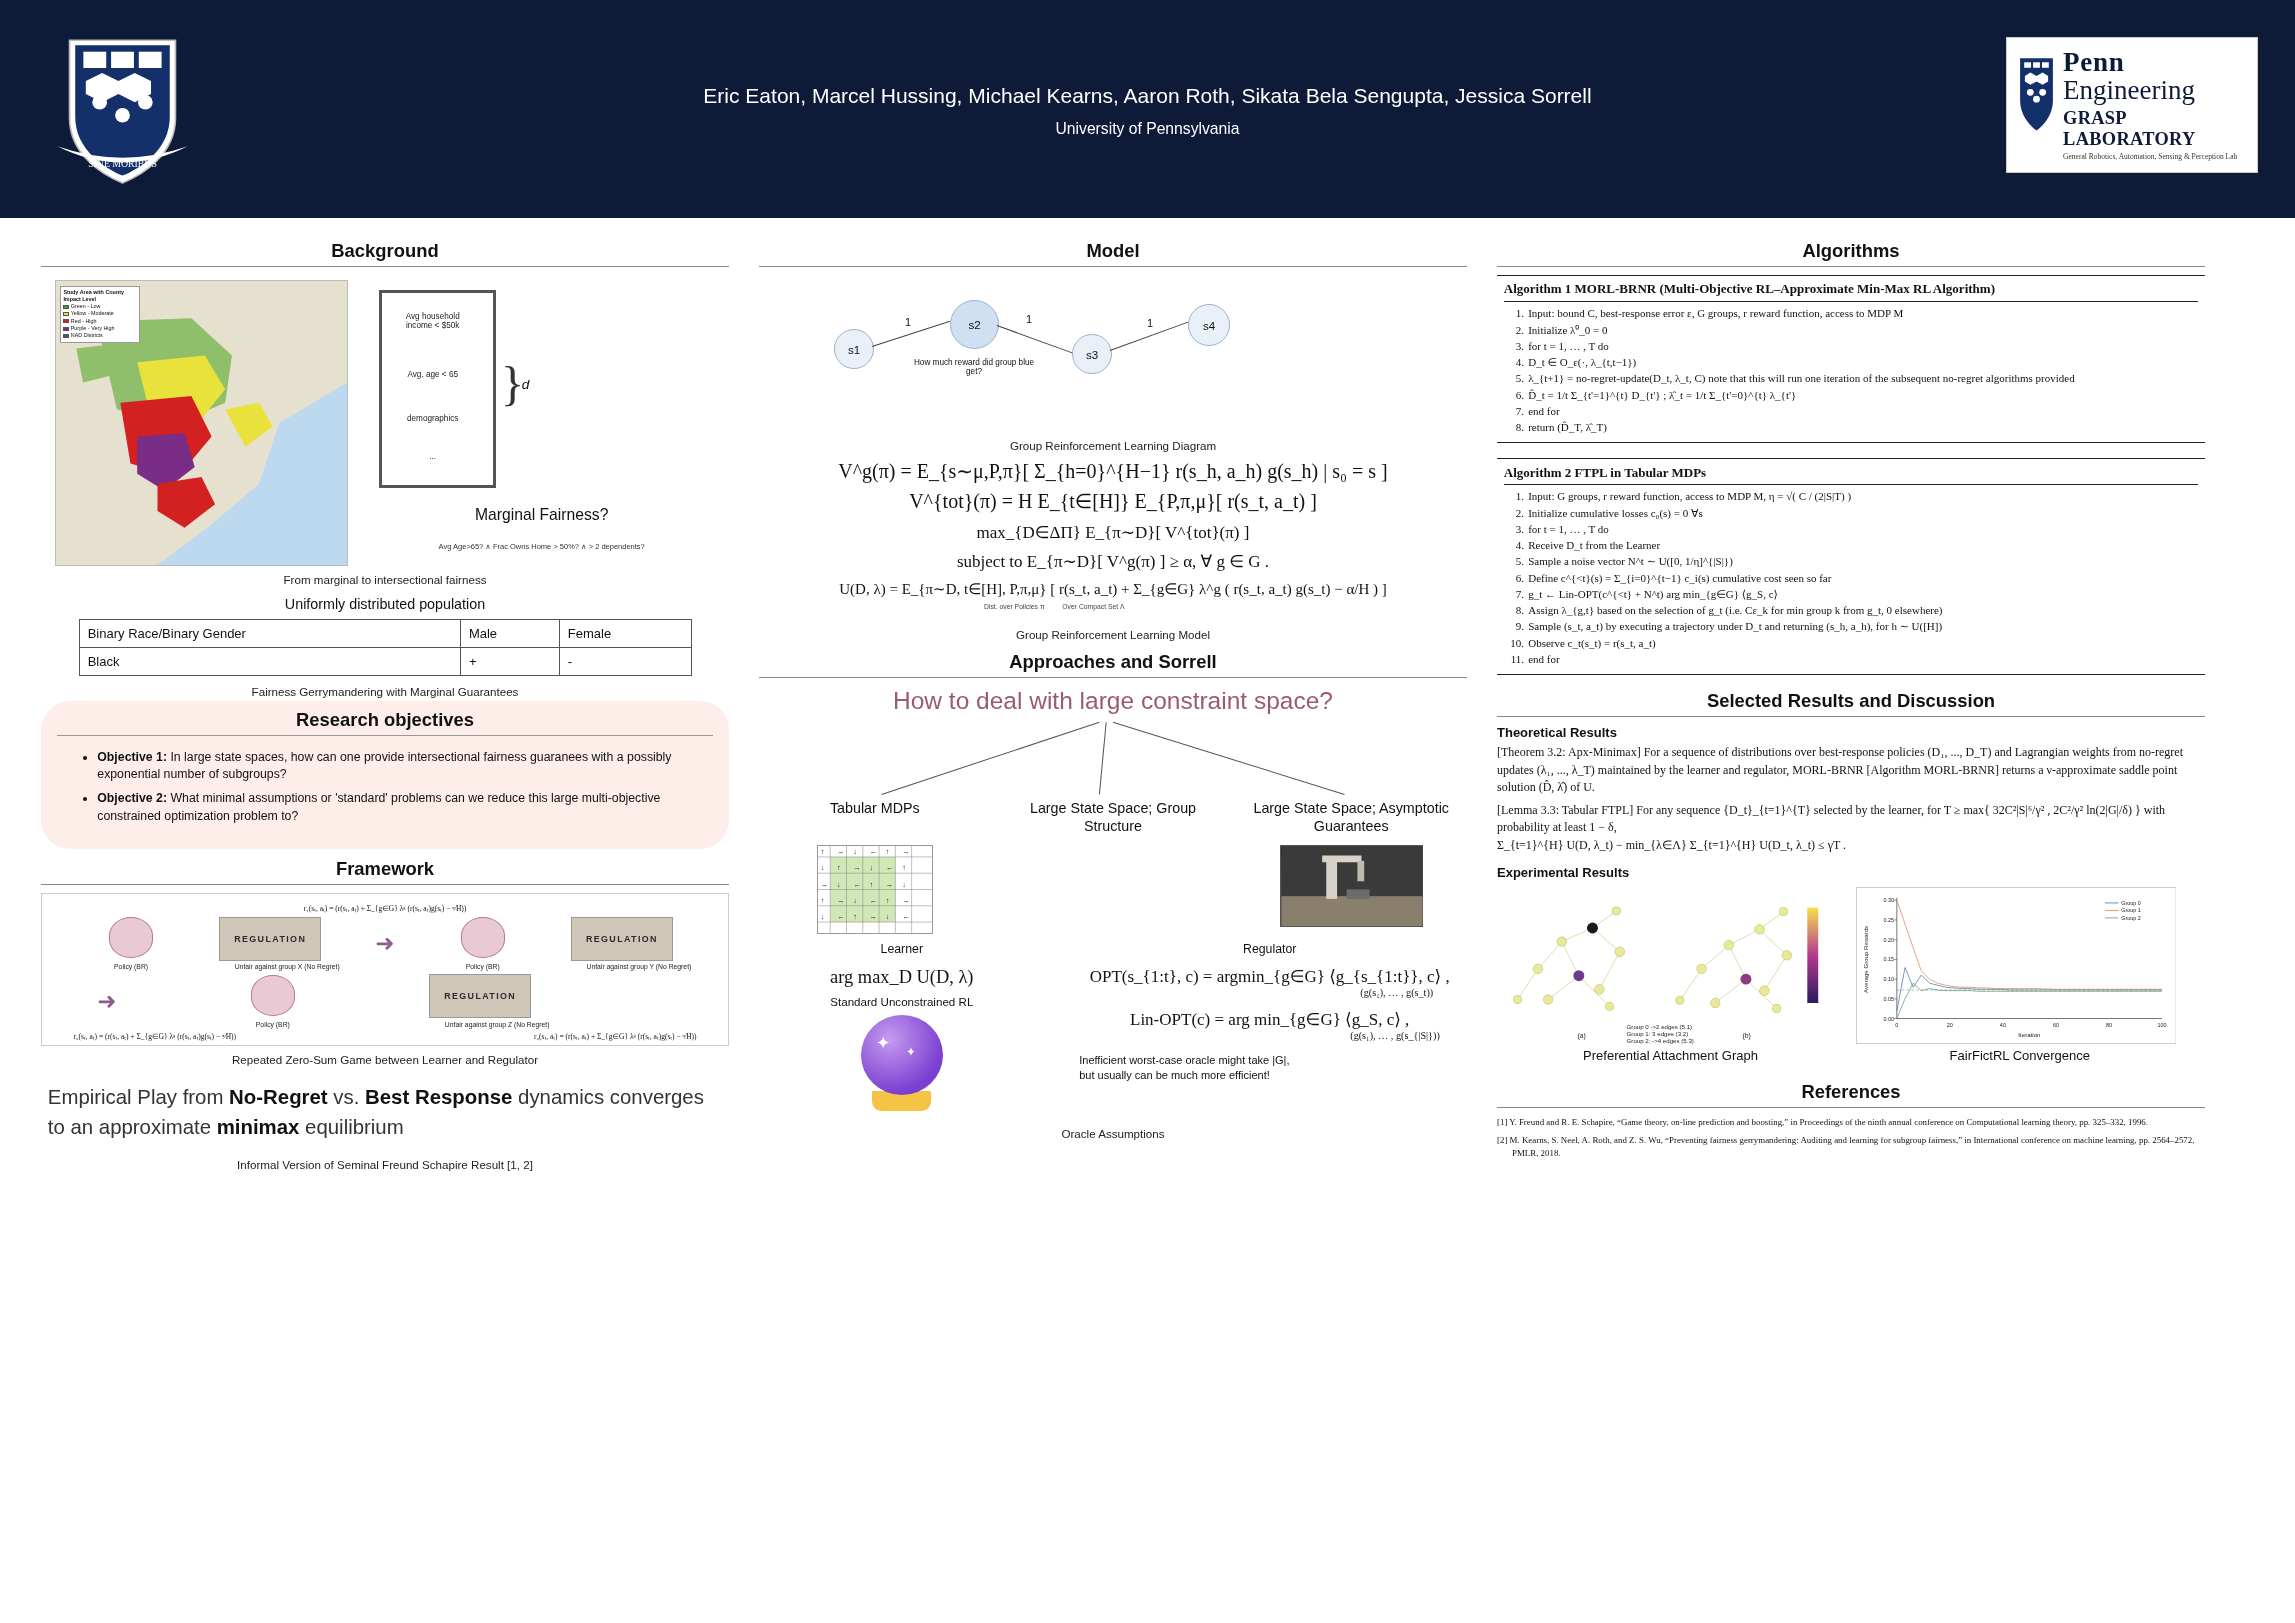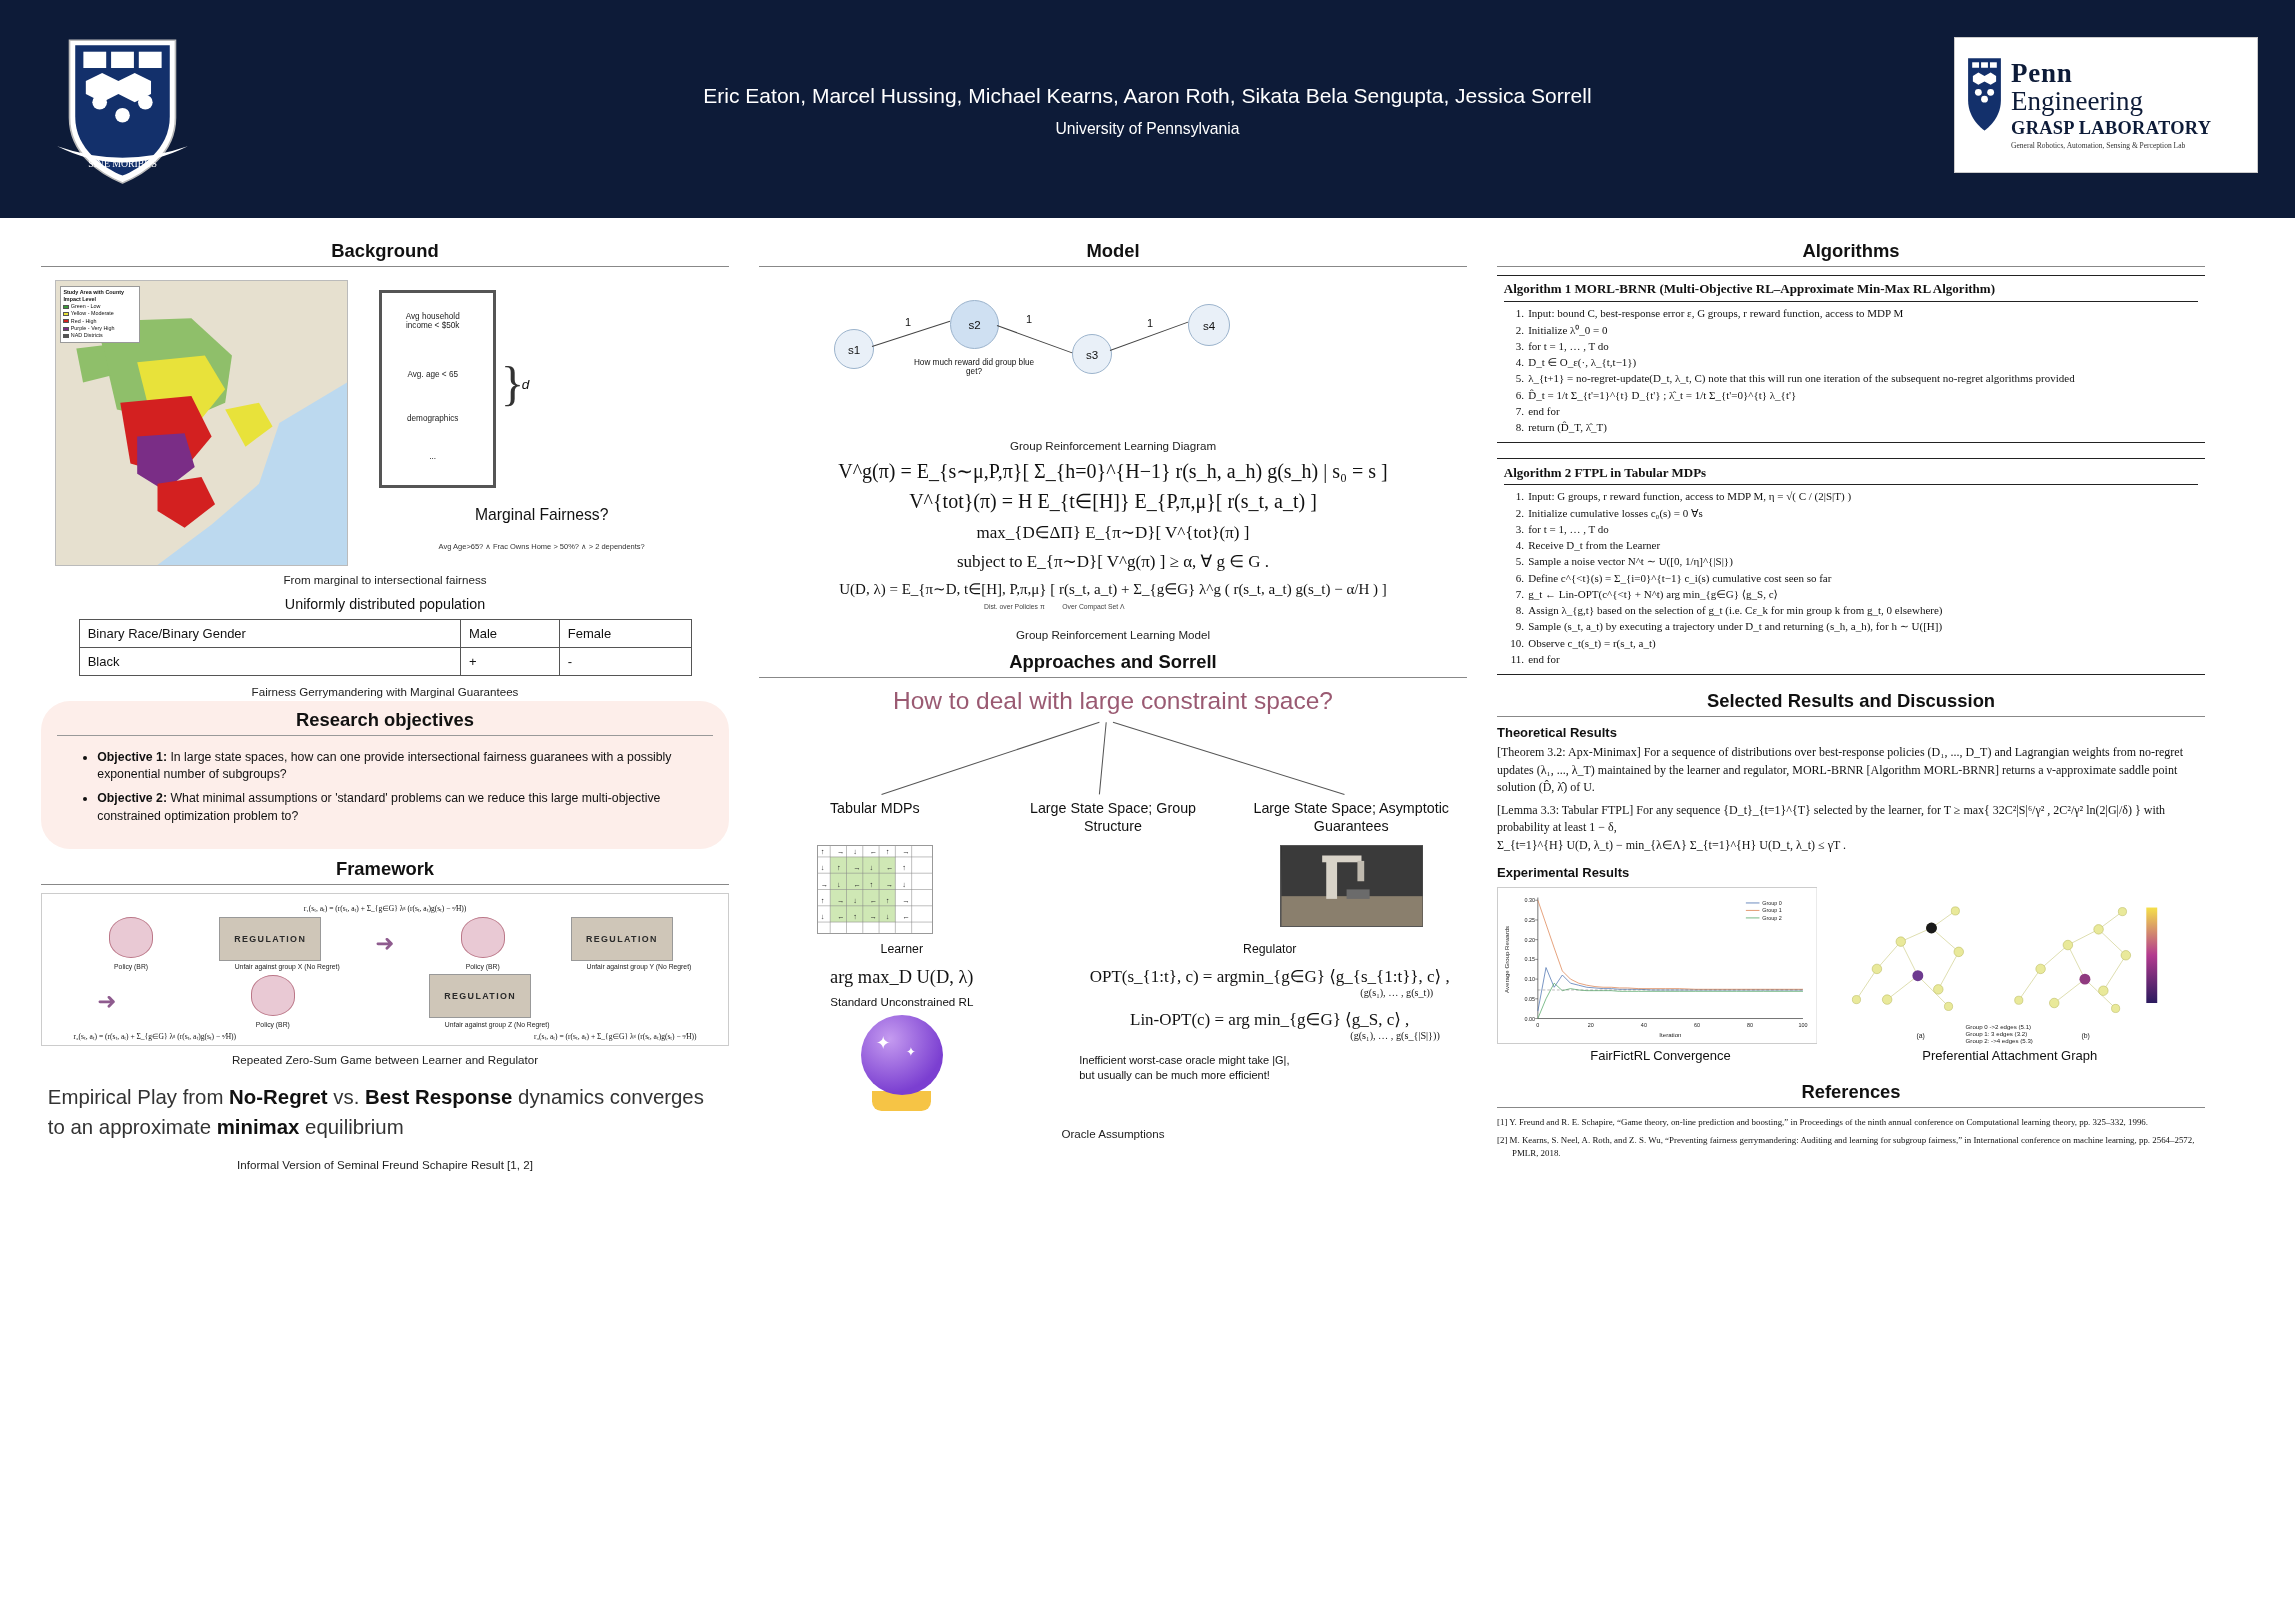--- a/index.html
+++ b/index.html
@@ -22,21 +22,21 @@
     justify-content: center;
   }
   .crest {
     position: absolute; left: 37px; top: 20.4px;
     width: 170px; height: 170px;
     display:flex; align-items:center; justify-content:center;
   }
   .crest svg { width: 163px; height: 163px; }
   .penn-eng {
     position: absolute; right: 37px; top: 37px;
-    width: 304px; height: 136px;
+    width: 252px; height: 136px;
     background: #fff;
     border: 1.4px solid #ccc;
     display: flex; align-items: center;
   }
   .penn-eng .shield {
     width: 48px; height: 102px; margin-left: 5.4px;
     display:flex; align-items:flex-start; justify-content:center;
   }
   .penn-eng .pe-text { flex:1; padding-left:2.7px; color:#0d1b38; }
   .pe-line1 { font-size: 27px; font-weight: 700; letter-spacing:0.7px; line-height:1.0; font-family:"Liberation Serif", serif;}
@@ -560,76 +560,20 @@
     <div class="rule"></div>
 
     <div class="res-sub">Theoretical Results</div>
     <div class="res-body">[Theorem 3.2: Apx-Minimax] For a sequence of distributions over best-response policies (D₁, ..., D_T) and Lagrangian weights from no-regret updates (λ₁, ..., λ_T) maintained by the learner and regulator, MORL-BRNR [Algorithm MORL-BRNR] returns a ν-approximate saddle point solution (D̂, λ̂) of U.</div>
     <div class="res-body" style="margin-top:5.4px;">[Lemma 3.3: Tabular FTPL] For any sequence {D_t}_{t=1}^{T} selected by the learner, for T ≥ max{ 32C²|S|⁶/γ² , 2C²/γ² ln(2|G|/δ) } with probability at least 1 − δ,</div>
     <div class="res-body eqline">Σ_{t=1}^{H} U(D, λ_t) − min_{λ∈Λ} Σ_{t=1}^{H} U(D_t, λ_t) ≤ γT .</div>
 
     <div class="res-sub" style="margin-top:11px;">Experimental Results</div>
 
     <div class="figs-row">
-      <div style="width:327px;">
-        <div class="fig-conv">
-          <svg width="319" height="155" viewBox="0 0 468 228" aria-hidden="true">
-            <rect width="468" height="228" fill="#fff"></rect>
-
-            <line x1="58" y1="14" x2="58" y2="192" stroke="#333" stroke-width="1"></line>
-            <line x1="58" y1="192" x2="448" y2="192" stroke="#333" stroke-width="1"></line>
-
-            <g font-size="8" fill="#222" font-family="Liberation Sans, sans-serif" text-anchor="end">
-              <text x="54" y="195">0.00</text>
-                <text x="54" y="166">0.05</text>
-                <text x="54" y="137">0.10</text>
-              <text x="54" y="108">0.15</text>
-                <text x="54" y="79">0.20</text>
-                <text x="54" y="50">0.25</text>
-                <text x="54" y="21">0.30</text>
-            </g>
-            <g stroke="#333" stroke-width="0.8">
-              <line x1="54" y1="192" x2="58" y2="192"></line>
-                <line x1="54" y1="163" x2="58" y2="163"></line>
-                <line x1="54" y1="134" x2="58" y2="134"></line>
-              <line x1="54" y1="105" x2="58" y2="105"></line>
-                <line x1="54" y1="76" x2="58" y2="76"></line>
-                <line x1="54" y1="47" x2="58" y2="47"></line>
-                <line x1="54" y1="18" x2="58" y2="18"></line>
-            </g>
-
-            <g font-size="8" fill="#222" font-family="Liberation Sans, sans-serif" text-anchor="middle">
-              <text x="58" y="204">0</text>
-                <text x="136" y="204">20</text>
-                <text x="214" y="204">40</text>
-              <text x="292" y="204">60</text>
-                <text x="370" y="204">80</text>
-                <text x="448" y="204">100</text>
-            </g>
-            <text x="253" y="219" font-size="9" fill="#222" text-anchor="middle" font-family="Liberation Sans, sans-serif">Iteration</text>
-            <text x="16" y="105" font-size="9" fill="#222" text-anchor="middle" transform="rotate(-90 16 105)" font-family="Liberation Sans, sans-serif">Average Group Rewards</text>
-
-            <polyline fill="none" stroke="#4c72b0" stroke-width="1.1" points="58,181 70,117 82,146 94,128 106,140 118,143 130,146 142,147 154,148 166,148 178,149 190,149 206,149 226,150 246,150 266,150 290,150 320,150 350,150 390,150 448,150"></polyline>
-            <polyline fill="none" stroke="#dd8452" stroke-width="1.1" points="58,18 70,53 82,88 94,122 106,134 118,140 130,143 142,145 154,146 166,146 178,147 190,147 206,148 226,148 246,148 266,148 290,149 320,149 350,149 390,149 448,149"></polyline>
-            <polyline fill="none" stroke="#55a868" stroke-width="1.1" points="58,192 70,163 82,140 94,151 106,148 118,150 130,151 142,151 154,151 166,151 178,152 190,152 206,152 226,152 246,152 266,152 290,152 320,152 350,152 390,152 448,152"></polyline>
-            <line x1="58" y1="150" x2="448" y2="150" stroke="#555" stroke-width="0.6" stroke-dasharray="4 3"></line>
-
-            <g font-size="8" fill="#222" font-family="Liberation Sans, sans-serif">
-              <line x1="364" y1="22" x2="384" y2="22" stroke="#4c72b0" stroke-width="1.2"></line>
-                <text x="388" y="25">Group 0</text>
-              <line x1="364" y1="33" x2="384" y2="33" stroke="#dd8452" stroke-width="1.2"></line>
-                <text x="388" y="36">Group 1</text>
-              <line x1="364" y1="44" x2="384" y2="44" stroke="#55a868" stroke-width="1.2"></line>
-                <text x="388" y="47">Group 2</text>
-            </g>
-          </svg>
-        </div>
-        <div class="fig-cap">FairFictRL Convergence</div>
-      </div>
-
       <div style="width:347px;">
         <div class="fig-pa">
           <svg width="341" height="157" viewBox="0 0 500 230" aria-hidden="true">
             <g stroke="#cfcf8a" stroke-width="1">
               <path d="M60 120 L95 80 M95 80 L140 60 M95 80 L120 130 M120 130 L75 165 M140 60 L180 95 M180 95 L150 150 M60 120 L30 165 M140 60 L175 35 M120 130 L165 175"></path>
               <path d="M300 120 L340 85 M340 85 L385 62 M340 85 L365 135 M365 135 L320 170 M385 62 L425 100 M425 100 L392 152 M300 120 L268 166 M385 62 L420 36 M365 135 L410 178"></path>
             </g>
             <g fill="#e9e99a" stroke="#b8b85c" stroke-width="0.8">
               <circle cx="60" cy="120" r="7"></circle>
                 <circle cx="95" cy="80" r="7"></circle>
@@ -663,20 +607,76 @@
             </defs>
             <text x="190" y="208" font-size="9" fill="#222" font-family="Liberation Sans, sans-serif">Group 0 -&gt;2 edges (5.1)</text>
             <text x="190" y="218" font-size="9" fill="#222" font-family="Liberation Sans, sans-serif">Group 1: 3 edges (3.2)</text>
             <text x="190" y="228" font-size="9" fill="#222" font-family="Liberation Sans, sans-serif">Group 2: -&gt;4 edges (5.3)</text>
             <text x="118" y="222" font-size="10" fill="#222" font-family="Liberation Sans, sans-serif">(a)</text>
             <text x="360" y="222" font-size="10" fill="#222" font-family="Liberation Sans, sans-serif">(b)</text>
           </svg>
         </div>
         <div class="fig-cap">Preferential Attachment Graph</div>
       </div>
+
+      <div style="width:327px;">
+        <div class="fig-conv">
+          <svg width="319" height="155" viewBox="0 0 468 228" aria-hidden="true">
+            <rect width="468" height="228" fill="#fff"></rect>
+
+            <line x1="58" y1="14" x2="58" y2="192" stroke="#333" stroke-width="1"></line>
+            <line x1="58" y1="192" x2="448" y2="192" stroke="#333" stroke-width="1"></line>
+
+            <g font-size="8" fill="#222" font-family="Liberation Sans, sans-serif" text-anchor="end">
+              <text x="54" y="195">0.00</text>
+                <text x="54" y="166">0.05</text>
+                <text x="54" y="137">0.10</text>
+              <text x="54" y="108">0.15</text>
+                <text x="54" y="79">0.20</text>
+                <text x="54" y="50">0.25</text>
+                <text x="54" y="21">0.30</text>
+            </g>
+            <g stroke="#333" stroke-width="0.8">
+              <line x1="54" y1="192" x2="58" y2="192"></line>
+                <line x1="54" y1="163" x2="58" y2="163"></line>
+                <line x1="54" y1="134" x2="58" y2="134"></line>
+              <line x1="54" y1="105" x2="58" y2="105"></line>
+                <line x1="54" y1="76" x2="58" y2="76"></line>
+                <line x1="54" y1="47" x2="58" y2="47"></line>
+                <line x1="54" y1="18" x2="58" y2="18"></line>
+            </g>
+
+            <g font-size="8" fill="#222" font-family="Liberation Sans, sans-serif" text-anchor="middle">
+              <text x="58" y="204">0</text>
+                <text x="136" y="204">20</text>
+                <text x="214" y="204">40</text>
+              <text x="292" y="204">60</text>
+                <text x="370" y="204">80</text>
+                <text x="448" y="204">100</text>
+            </g>
+            <text x="253" y="219" font-size="9" fill="#222" text-anchor="middle" font-family="Liberation Sans, sans-serif">Iteration</text>
+            <text x="16" y="105" font-size="9" fill="#222" text-anchor="middle" transform="rotate(-90 16 105)" font-family="Liberation Sans, sans-serif">Average Group Rewards</text>
+
+            <polyline fill="none" stroke="#4c72b0" stroke-width="1.1" points="58,181 70,117 82,146 94,128 106,140 118,143 130,146 142,147 154,148 166,148 178,149 190,149 206,149 226,150 246,150 266,150 290,150 320,150 350,150 390,150 448,150"></polyline>
+            <polyline fill="none" stroke="#dd8452" stroke-width="1.1" points="58,18 70,53 82,88 94,122 106,134 118,140 130,143 142,145 154,146 166,146 178,147 190,147 206,148 226,148 246,148 266,148 290,149 320,149 350,149 390,149 448,149"></polyline>
+            <polyline fill="none" stroke="#55a868" stroke-width="1.1" points="58,192 70,163 82,140 94,151 106,148 118,150 130,151 142,151 154,151 166,151 178,152 190,152 206,152 226,152 246,152 266,152 290,152 320,152 350,152 390,152 448,152"></polyline>
+            <line x1="58" y1="150" x2="448" y2="150" stroke="#555" stroke-width="0.6" stroke-dasharray="4 3"></line>
+
+            <g font-size="8" fill="#222" font-family="Liberation Sans, sans-serif">
+              <line x1="364" y1="22" x2="384" y2="22" stroke="#4c72b0" stroke-width="1.2"></line>
+                <text x="388" y="25">Group 0</text>
+              <line x1="364" y1="33" x2="384" y2="33" stroke="#dd8452" stroke-width="1.2"></line>
+                <text x="388" y="36">Group 1</text>
+              <line x1="364" y1="44" x2="384" y2="44" stroke="#55a868" stroke-width="1.2"></line>
+                <text x="388" y="47">Group 2</text>
+            </g>
+          </svg>
+        </div>
+        <div class="fig-cap">FairFictRL Convergence</div>
+      </div>
     </div>
 
     <div class="sec-title" style="margin-top:17.7px;">References</div>
     <div class="rule"></div>
     <div class="refs">
       <p>[1]  Y. Freund and R. E. Schapire, “Game theory, on-line prediction and boosting,” in Proceedings of the ninth annual conference on Computational learning theory, pp. 325–332, 1996.</p>
       <p>[2]  M. Kearns, S. Neel, A. Roth, and Z. S. Wu, “Preventing fairness gerrymandering: Auditing and learning for subgroup fairness,” in International conference on machine learning, pp. 2564–2572, PMLR, 2018.</p>
     </div>
   </div>
 </div>

